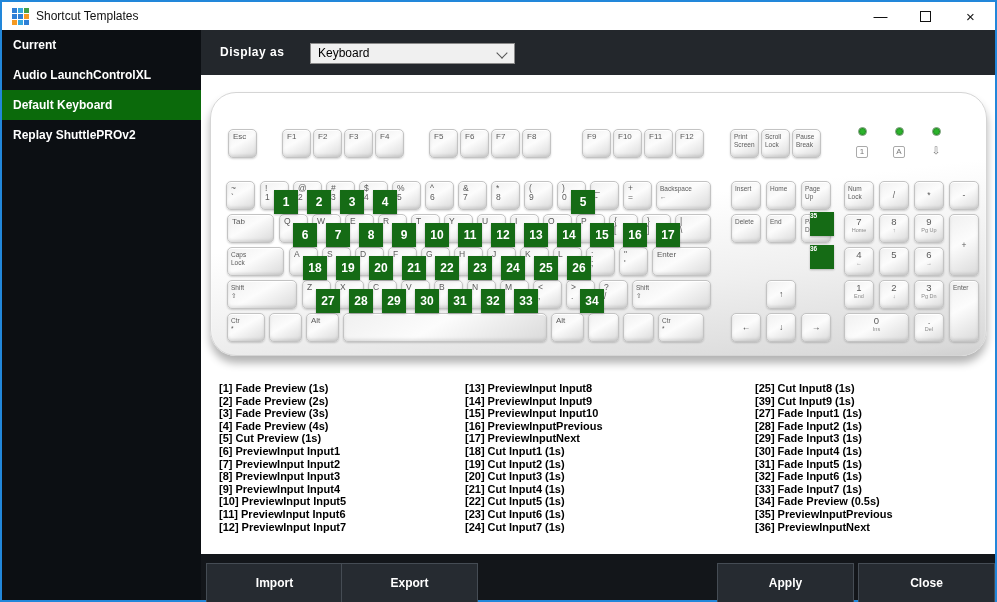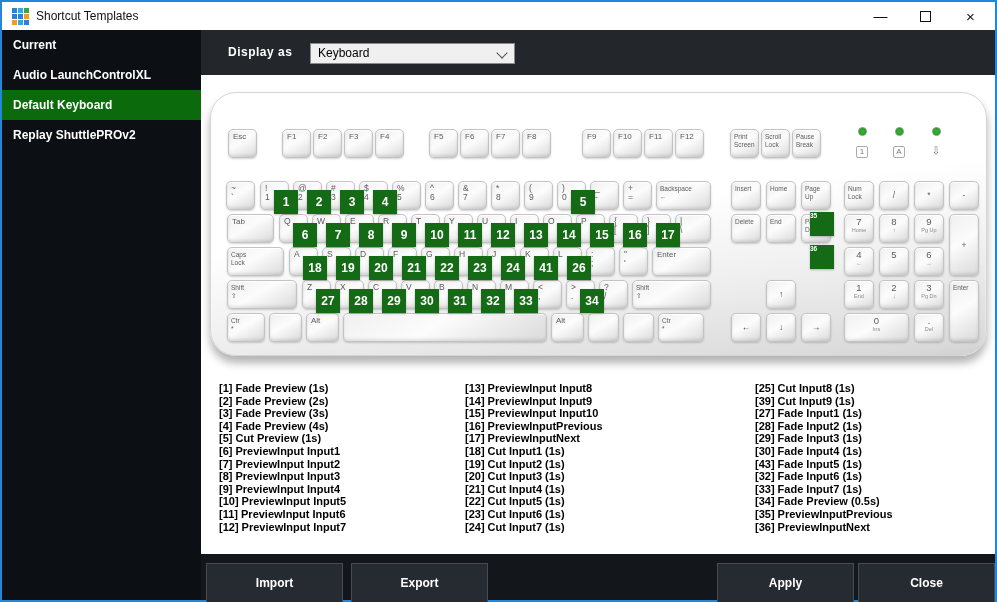--- a/index.html
+++ b/index.html
@@ -17,21 +17,21 @@
   .winbtn.min{right:92px;font-size:14px;}
   .winbtn.max{right:47px;}
   .winbtn.max i{display:block;width:9px;height:9px;border:1px solid #111;}
   .winbtn.close{right:2px;font-size:15px;}
   
   .sidebar{position:absolute;left:2px;top:30px;width:199px;bottom:2px;background:#0c0f13;}
   .side-item{height:30px;line-height:30px;padding-left:11px;color:#fff;font-size:12px;font-weight:bold;cursor:pointer;}
   .side-item.selected{background:#0b6a0b;}
   
   .topstrip{position:absolute;left:201px;top:30px;right:2px;height:45px;background:#23272c;}
-  .display-as{position:absolute;left:19px;top:15px;color:#fff;font-size:12px;font-weight:bold;letter-spacing:.5px;margin-left:8px;}
+  .display-as{position:absolute;left:19px;top:15px;color:#fff;font-size:12px;font-weight:bold;letter-spacing:.5px;}
   .combo{position:absolute;left:109px;top:13px;width:205px;height:21px;background:#f0f0f0;border:1px solid #8a8a8a;
     box-sizing:border-box;font-size:12px;color:#000;line-height:19px;padding-left:7px;cursor:pointer;}
   .combo .chev{position:absolute;right:8px;top:5px;width:7px;height:7px;border-right:1.5px solid #555;
     border-bottom:1.5px solid #555;transform:rotate(45deg);}
   
   .content{position:absolute;left:201px;top:75px;right:2px;height:404px;background:#fff;}
   
   .kb-body{position:absolute;left:9px;top:17px;width:775px;height:262px;border-radius:26px;
     background:linear-gradient(173deg,#ffffff 45%,#efefef 70%,#d9d9d9 96%,#cfcfcf 100%);
     border:1px solid #d5d5d5;box-shadow:0 7px 9px rgba(0,0,0,.30), inset 0 2px 2px #fff;}
@@ -306,21 +306,21 @@
         <div class="key" style="left: 243px; top: 154px;">
           <span class="t">H</span>
           <div class="badge br">23</div>
         </div>
         <div class="key" style="left: 276px; top: 154px;">
           <span class="t">J</span>
           <div class="badge br">24</div>
         </div>
         <div class="key" style="left: 309px; top: 154px;">
           <span class="t">K</span>
-          <div class="badge br">41</div>
+          <div class="badge br">25</div>
         </div>
         <div class="key" style="left: 342px; top: 154px;">
           <span class="t">L</span>
           <div class="badge br">26</div>
         </div>
         <div class="key" style="left: 375px; top: 154px;">
           <span class="t">:</span>
           <span class="b">;</span>
         </div>
         <div class="key" style="left: 408px; top: 154px;">
@@ -525,29 +525,29 @@
         <div>[23] Cut Input6 (1s)</div>
         <div>[24] Cut Input7 (1s)</div>
       </div>
     <div class="col" style="left:554px;" id="col2">
         <div>[25] Cut Input8 (1s)</div>
         <div>[39] Cut Input9 (1s)</div>
         <div>[27] Fade Input1 (1s)</div>
         <div>[28] Fade Input2 (1s)</div>
         <div>[29] Fade Input3 (1s)</div>
         <div>[30] Fade Input4 (1s)</div>
-        <div>[43] Fade Input5 (1s)</div>
+        <div>[31] Fade Input5 (1s)</div>
         <div>[32] Fade Input6 (1s)</div>
         <div>[33] Fade Input7 (1s)</div>
         <div>[34] Fade Preview (0.5s)</div>
         <div>[35] PreviewInputPrevious</div>
         <div>[36] PreviewInputNext</div>
       </div>
   </div>
 
   <div class="footer">
     <div class="fbtn" style="left:5px;">Import</div>
-    <div class="fbtn" style="left:150px;">Export</div>
+    <div class="fbtn" style="left:140px;">Export</div>
     <div class="fbtn" style="left:516px;">Apply</div>
     <div class="fbtn" style="left:657px;">Close</div>
   </div>
 
 </div>
 
 </body></html>

